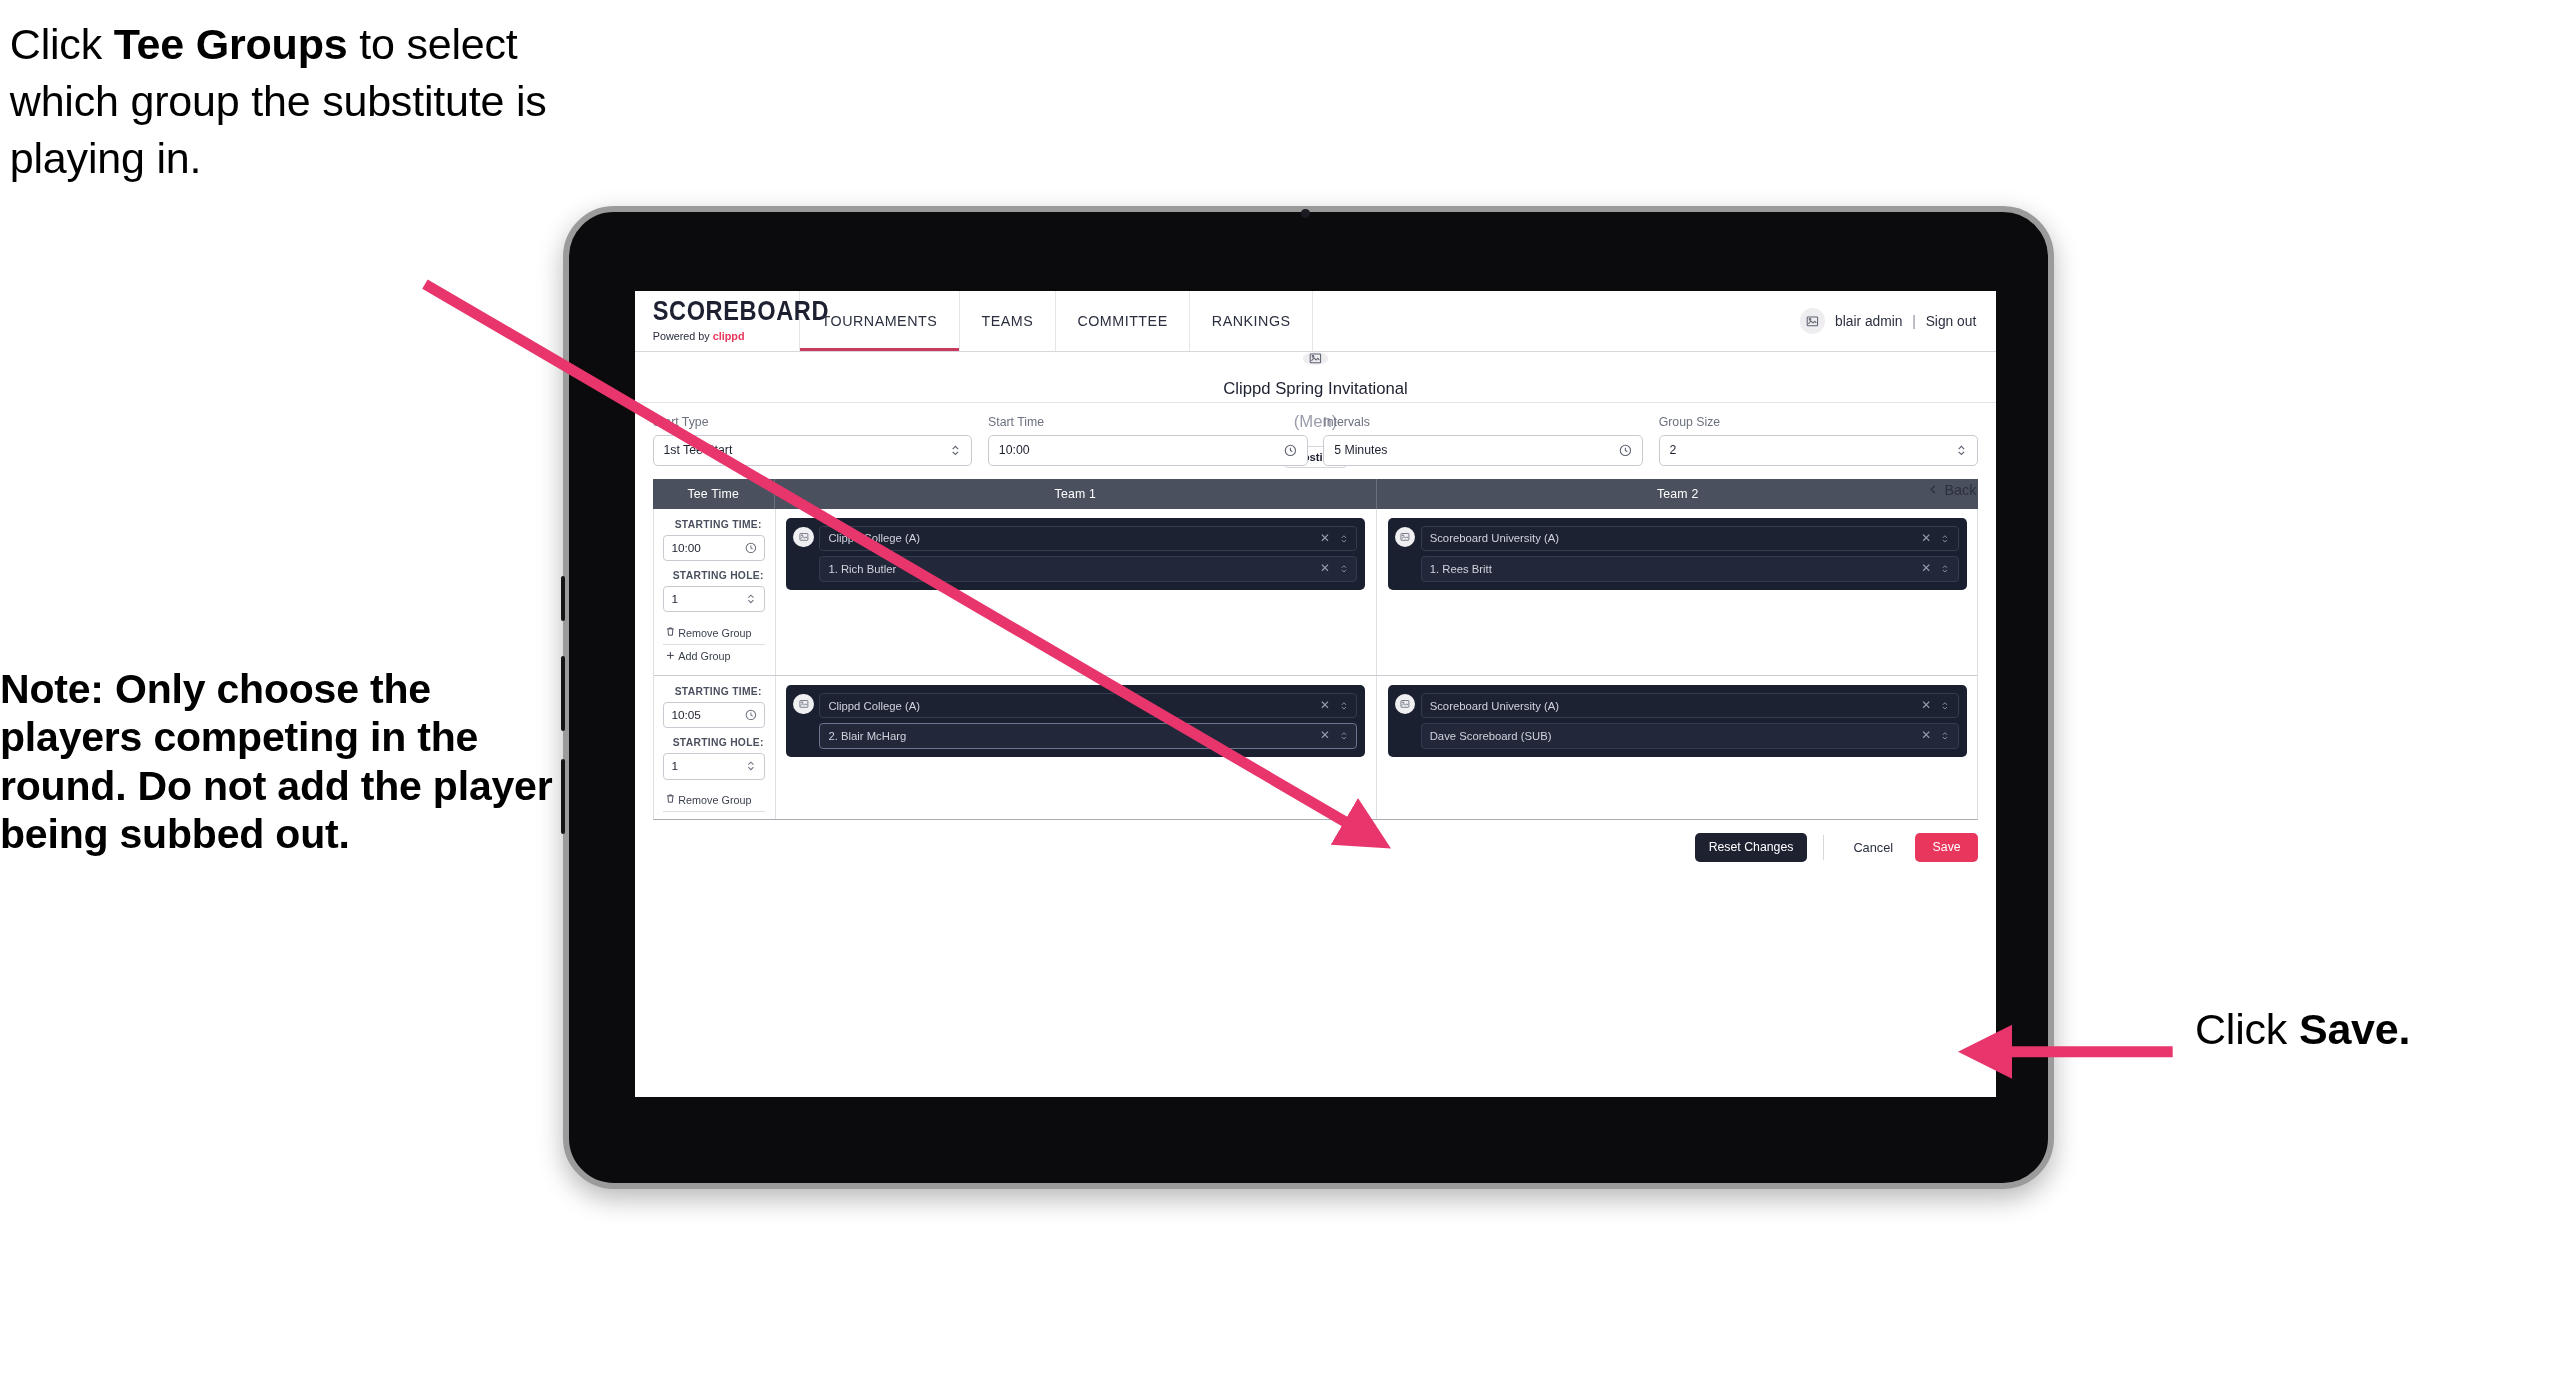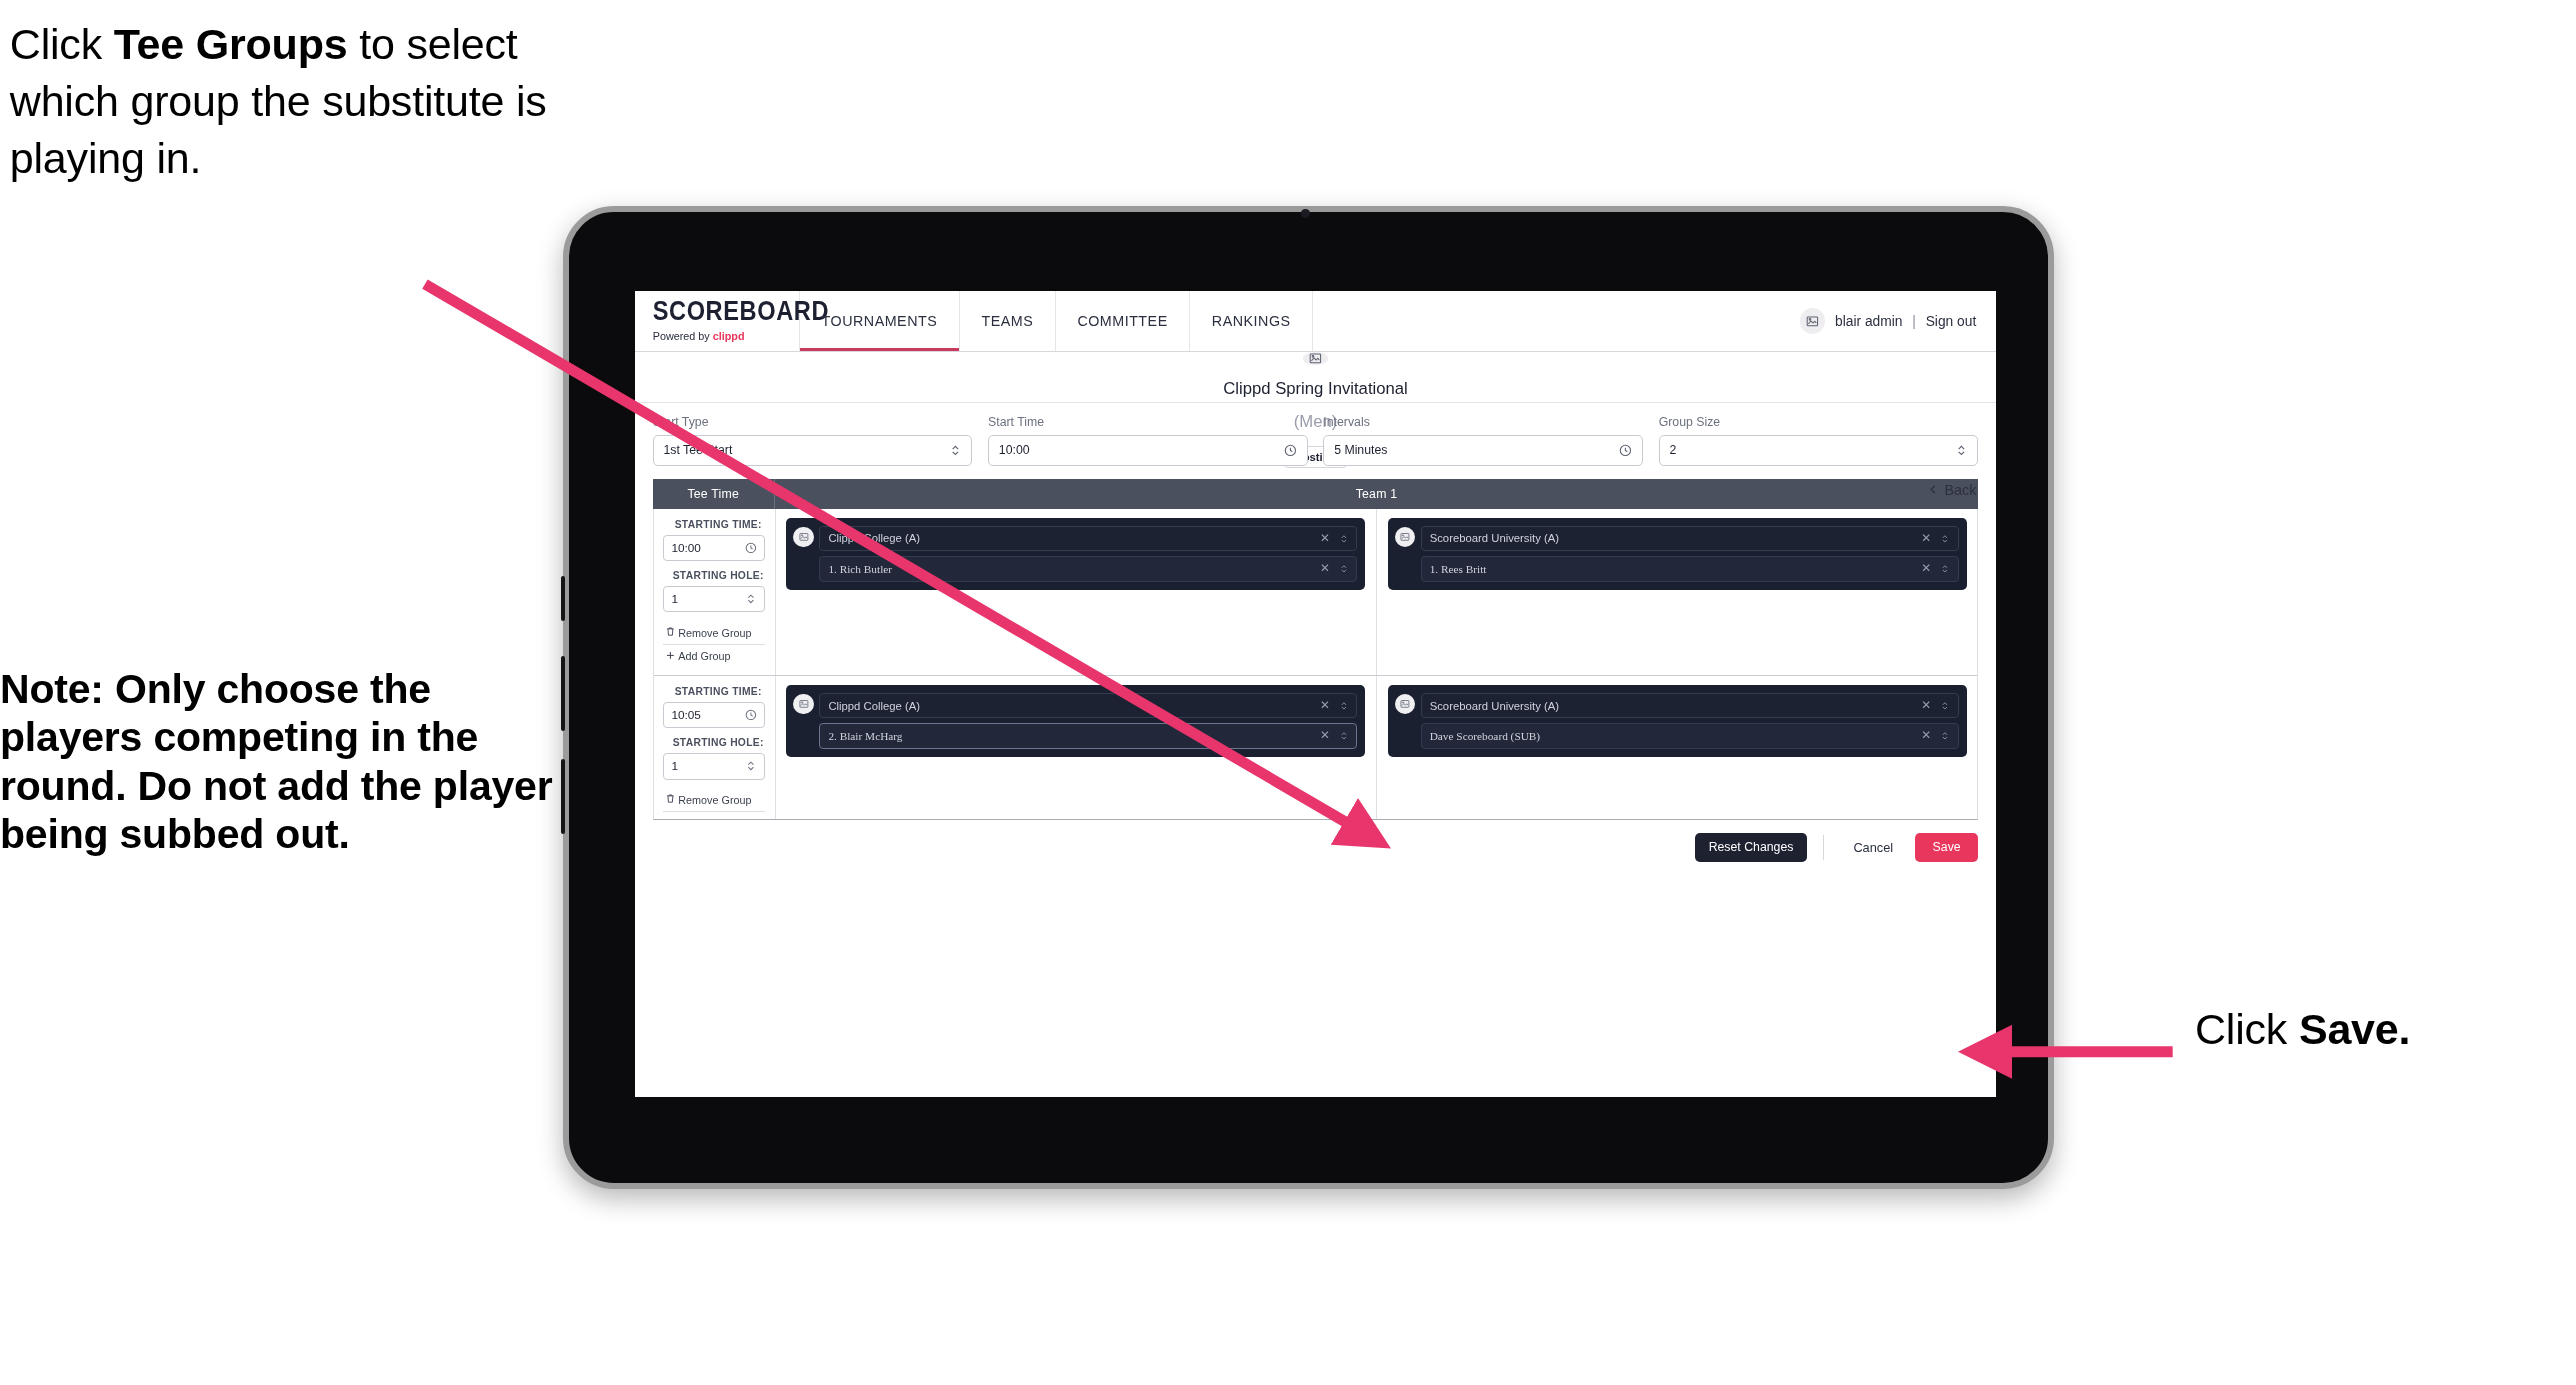--- a/index.html
+++ b/index.html
@@ -214,21 +214,21 @@
     width: 20.6px; height: 20.6px; border-radius: 50%;
     background: #f0f0f3; display: flex; align-items: center;
     justify-content: center; cursor: grab;
   }
   .grp-handle svg { width: 9.8px; height: 9.8px; }
   .pill {
     height: 25.6px; border: 1px solid #353b50; border-radius: 3.9px;
     background: #1f2435; display: flex; align-items: center;
     padding: 0 7.9px; margin-bottom: 4.9px;
   }
-  .pill:last-child { margin-bottom: 0; font-family: Liberation Serif, serif; }
+  .pill:last-child { margin-bottom: 0; }
   .pill.team-pill { background: #1d2233; }
   .pill.player-pill { background: #222839; }
   .pill.highlight { border-color: #6e7490; }
   .pill .ptext { flex: 1; font-size: 11.3px; color: #cfd3de; }
   .pill .pctl { display: flex; align-items: center; gap: 8.8px; }
   .pill .x { font-size: 11.8px; color: #9aa0b2; cursor: pointer; line-height: 1; }
   .pill .chev { color: #9aa0b2; display: flex; cursor: pointer; }
   .pill .chev svg { width: 9.8px; height: 9.8px; }
 
   
@@ -376,20 +376,21 @@
               </svg>
           </span>
         </div>
       </div>
     </div>
 
     <div id="table-wrap">
       <div id="thead">
         <div class="th col-tee">Tee Time</div>
         <div class="th col-team">Team 1</div>
+        <div class="th col-team">Team 2</div>
       </div>
 
       <div id="tbody-clip">
 
         <div class="tee-row">
           <div class="tee-cell">
             <div class="sub-label">STARTING TIME:</div>
             <div class="mini-box">
               <span class="val">10:00</span>
               <span class="ctl">

